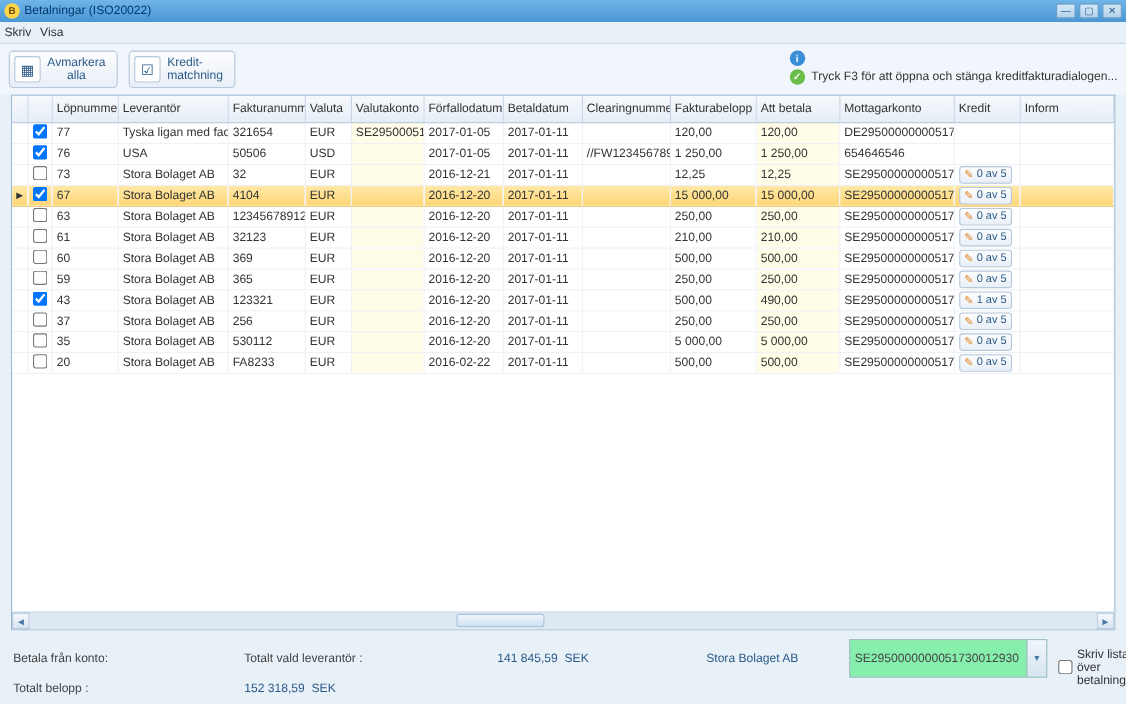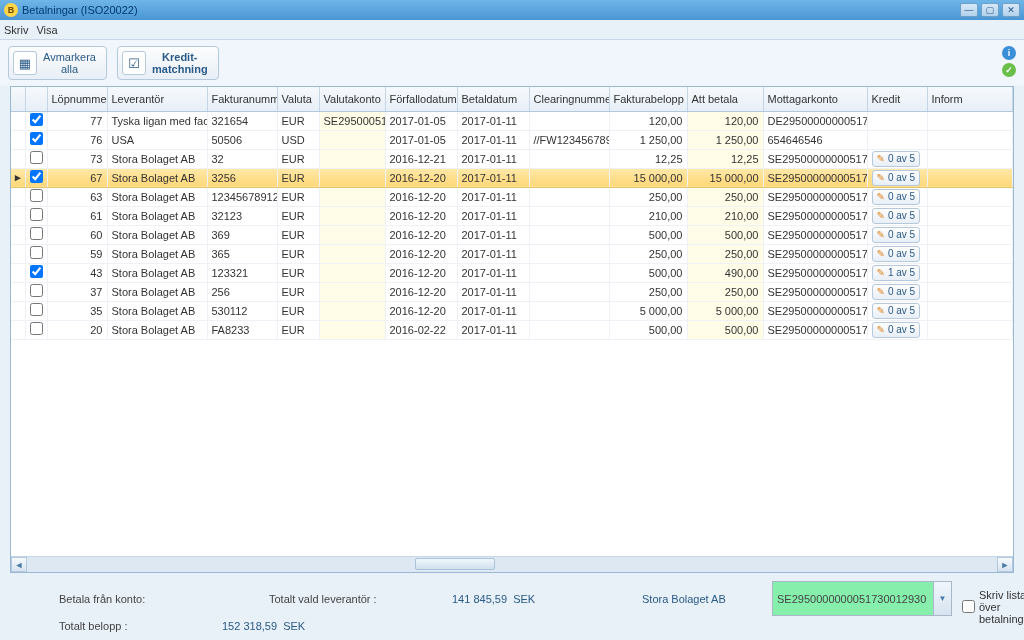--- a/index.html
+++ b/index.html
@@ -141,21 +141,21 @@
   overflow: hidden;
   font-size: 11px;
   color: #333;
 }
 .grid-body tbody tr:nth-child(even) td { background: #ffffff; }
 .grid-body tbody tr:nth-child(odd) td { background: #ffffff; }
 tr.selected td {
   background: linear-gradient(#ffe9a8, #ffd778) !important;
   border-bottom-color: #e6c46a;
 }
-td.num, th.num { text-align: right; }
+td.num, th.num { text-align: left; }
 td.yellow { background: #fffde7 !important; }
 tr.selected td.yellow { background: linear-gradient(#ffe9a8, #ffd778) !important; }
 td.date-red { color: #d23; }
 .checkbox-cell { text-align: center; }
 .rowmark {
   width: 10px; color: #8a6; font-weight: bold;
   text-align: center;
 }
 .kredit-btn {
   display: inline-flex;
@@ -194,21 +194,21 @@
 .footer {
   padding: 4px 12px 8px 12px;
   display: grid;
   grid-template-columns: 200px 220px 180px 120px 180px 1fr;
   row-gap: 4px;
   column-gap: 10px;
   align-items: center;
   font-size: 11px;
   color: #444;
 }
-.footer .label { color: #444; margin-left: 47px; }
+.footer .label { color: #444; }
 .footer .blue { color: #2a5a88; }
 .account-select {
   display: flex;
   align-items: center;
   width: 180px;
   height: 35px;
   background: #86efac;
   border: 1px solid #a9b8c8;
 }
 .account-select .val { flex: 1; padding: 0 4px; overflow: hidden; white-space: nowrap; }
@@ -258,29 +258,30 @@
 </div>
 
 <div class="toolbar">
   <div class="tool-btn">
     <div class="ticon">▦</div>
     <span style="white-space:pre; text-align:center;">Avmarkera
 alla</span>
   </div>
   <div class="tool-btn">
     <div class="ticon">☑</div>
-    <span style="white-space:pre; text-align:center;font-weight:bold;">Kredit-
+    <span style="white-space:pre; text-align:left;">Kredit-
 matchning</span>
   </div>
   <div class="hints">
     <div class="hint">
       <div class="info-icon info-blue">i</div>
     </div>
     <div class="hint">
       <div class="info-icon info-green">✓</div>
+      <span>Tryck F3 för att öppna och stänga kreditfakturadialogen...</span>
     </div>
   </div>
 </div>
 
 <div class="grid-wrap">
   <div class="grid-body">
     <table>
       <colgroup>
         <col class="col-mark">
           <col class="col-chk">
@@ -370,21 +371,21 @@
                 <span class="pencil">✎</span>
                 <span>0 av 5</span>
               </span></td>
             <td></td>
           </tr>
           <tr class="selected">
             <td class="rowmark">▸</td>
             <td class="checkbox-cell"><input type="checkbox" checked="" style=""></td>
             <td class="num">67</td>
             <td>Stora Bolaget AB</td>
-            <td>3256</td>
+            <td>4104</td>
             <td>EUR</td>
             <td class="yellow"></td>
             <td class="date-red">2016-12-20</td>
             <td>2017-01-11</td>
             <td></td>
             <td class="num">15 000,00</td>
             <td class="num yellow">15 000,00</td>
             <td>SE2950000000051730…</td>
             <td><span class="kredit-btn">
                 <span class="pencil">✎</span>

